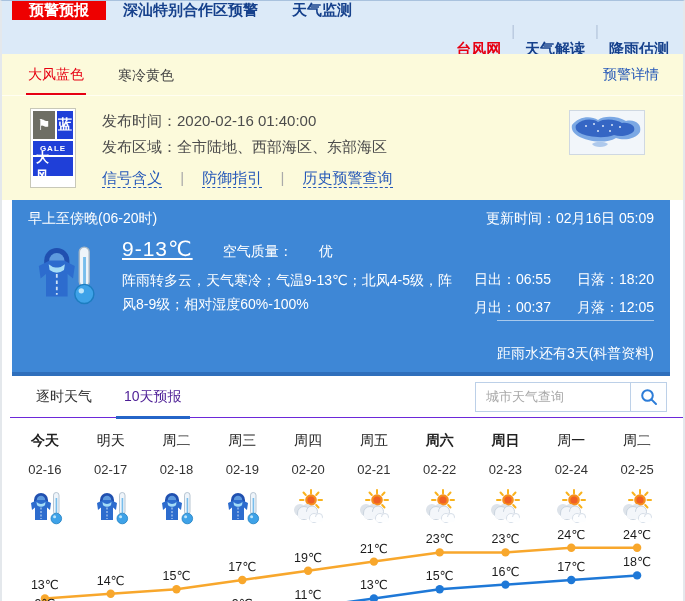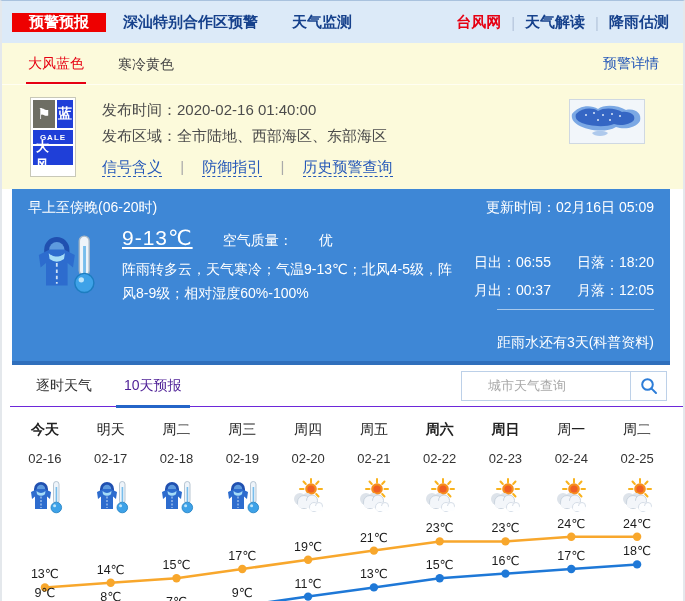--- a/index.html
+++ b/index.html
@@ -1,25 +1,25 @@
 <!DOCTYPE html>
 <html><head>
 <meta charset="utf-8">
 <style>
   * { box-sizing: border-box; }
   html,body { margin:0; padding:0; }
   body { width:685px; height:601px; font-family:"Liberation Sans","DejaVu Sans",sans-serif; background:#fff; overflow:hidden; }
   .page { width:685px; height:601px; border-left:2px solid #e4e8ec; border-right:2px solid #e4e8ec; border-top:1px solid #a9c2de; overflow:hidden; }
 
   
-  .nav { height:42px; background:#dceaf8; display:flex; align-items:center; padding-left:10px; }
+  .nav { height:53px; background:#dceaf8; display:flex; align-items:flex-start; padding-left:10px; }
   .nav-tab { display:flex; align-items:center; padding:0 17px; font-size:15px; font-weight:bold; color:#16418c; cursor:pointer; }
   .nav-tab.active { background:#ee0000; color:#fff; }
   .nav-right { margin-left:auto; display:flex; align-items:center; padding-right:14px; font-size:15px; font-weight:bold; }
-  .nav-link { color:#16418c; cursor:pointer; }
+  .nav-link { color:#16418c; cursor:pointer;margin-top:39px; }
   .nav-link.red { color:#e60012; }
   .vsep { color:#b6c6dc; margin:0 10px; font-weight:normal; }
 
   
   .warning { background:#fcfadb; padding-bottom:12px; position:relative; }
   .wtabs { display:flex; align-items:center; padding:0 24px; height:42px; border-bottom:1px solid #fffef2; }
   .wtab { font-size:14px; color:#444; margin-right:30px; padding:12px 2px 9px; cursor:pointer; }
   .wtab.active { color:#e60012; border-bottom:2px solid #e60012; }
   .wdetails { margin-left:auto; font-size:14px; color:#2457b8; cursor:pointer; }
   .wbody { display:flex; padding:12px 24px 0 28px; }
@@ -41,30 +41,30 @@
   .panel-period { font-size:14px; }
   .panel-update { position:absolute; top:10px; right:16px; font-size:14px; }
   .panel-main { display:flex; margin-top:9px; }
   .big-icon { width:72px; height:72px; flex:0 0 72px; margin-top:2px; }
   .temp-block { margin-left:22px; }
   .temp-line1 { display:flex; align-items:baseline; }
   .temp-big { font-size:21px; letter-spacing:1px;text-decoration:underline; }
   .aqi-label { font-size:14px; margin-left:30px; }
   .aqi-value { font-size:14px; margin-left:26px; }
   .temp-desc { width:338px; font-size:14px; line-height:24px; margin-top:7px; }
-  .sunmoon { position:absolute; top:61px; right:16px; display:grid; grid-template-columns:auto auto; column-gap:26px; row-gap:4px; font-size:14px; line-height:24px; }
+  .sunmoon { position:absolute; top:67px; right:16px; display:grid; grid-template-columns:auto auto; column-gap:26px; row-gap:4px; font-size:14px; line-height:24px; }
   .countdown { position:absolute; right:16px; bottom:9px; font-size:14px; border-top:1px solid rgba(255,255,255,.55); padding-top:24px; }
 
   
   .ftabs { display:flex; align-items:center; height:42px; padding:0 16px 0 24px; border-bottom:1px solid #6d28d9;margin-left:8px; }
   .ftab { font-size:14px; color:#333; margin-right:28px; position:relative; padding:12px 2px; cursor:pointer; }
   .ftab.active { color:#4c1d95; }
   .ftab.active::after { content:""; position:absolute; left:-6px; right:-6px; bottom:-1px; height:3px; background:#2465c8; }
   .search { margin-left:auto; display:flex; }
-  .search-input { width:170px; height:30px; border:1px solid #bcd0e8; padding:0 26px; font-size:13px; color:#666; outline:none; background:#fff; }
+  .search-input { width:156px; height:30px; border:1px solid #bcd0e8; padding:0 10px; font-size:13px; color:#666; outline:none; background:#fff; }
   .search-input::placeholder { color:#a9a9a9; }
   .search-btn { width:36px; height:30px; border:1px solid #bcd0e8; border-left:none; background:#fdfeff; display:flex; align-items:center; justify-content:center; cursor:pointer; }
 
   
   .forecast-grid { margin-left:10px; width:658px; display:grid; grid-template-columns:repeat(10,65.8px); }
   .fcol { text-align:center; }
   .fday { margin-top:14px; font-size:14px; color:#222; }
   .fday.bold { font-weight:bold; }
   .fdate { margin-top:12px; font-size:13px; color:#333; }
   .wicon { margin-top:9px; height:44px; display:flex; align-items:center; justify-content:center; }

